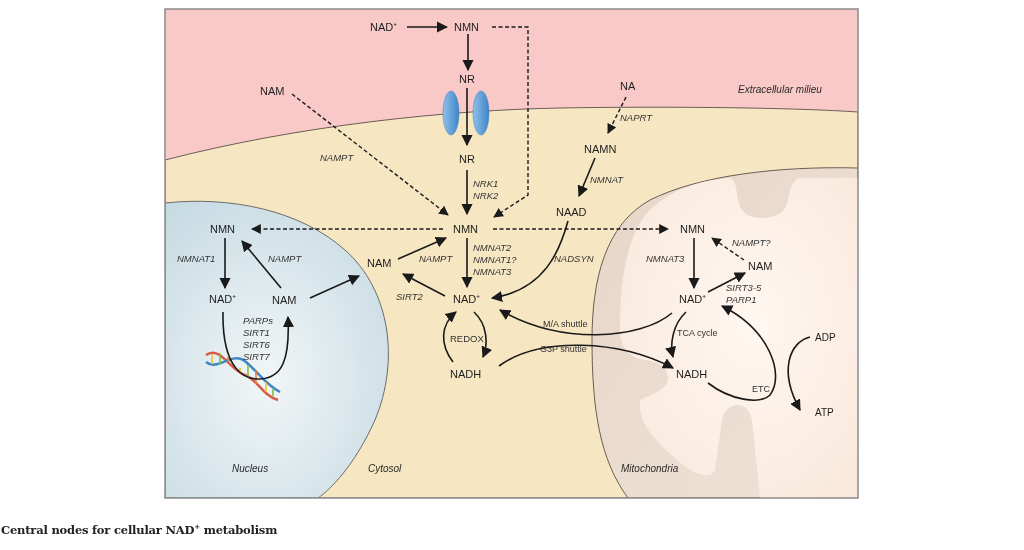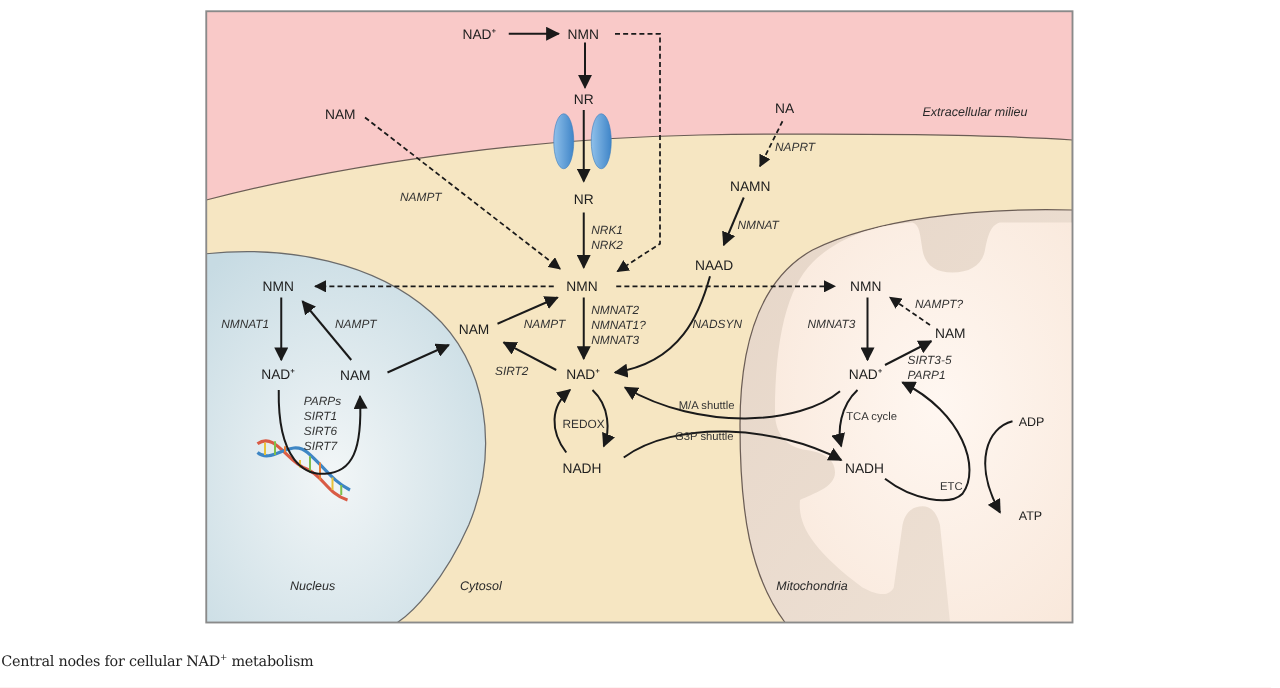--- a/index.html
+++ b/index.html
@@ -4,21 +4,21 @@
 <style>
   html, body { margin:0; padding:0; background:#ffffff; }
   body { width:1024px; height:550px; position:relative; overflow:hidden; font-family:"Liberation Sans", sans-serif; }
   #fig { position:absolute; left:0; top:0; }
   .node { font-family:"Liberation Sans", sans-serif; font-size:11px; fill:#1e1e1e; }
   .enz { font-family:"Liberation Sans", sans-serif; font-size:9.5px; font-style:italic; fill:#333333; }
   .lab { font-family:"Liberation Sans", sans-serif; font-size:9.5px; fill:#333333; }
   .comp { font-family:"Liberation Sans", sans-serif; font-size:10px; font-style:italic; fill:#2a2a2a; }
   .solid { stroke:#1a1a1a; stroke-width:1.6; fill:none; }
   .dash { stroke:#1a1a1a; stroke-width:1.4; fill:none; stroke-dasharray:4 2.5; }
-  #caption { position:absolute; left:1px; top:522px; font-family:"DejaVu Serif", serif; font-weight:normal; font-size:11.5px; color:#222; letter-spacing:-0.2px; }
+  #caption { position:absolute; left:1px; top:522px; font-family:"DejaVu Serif", serif; font-weight:bold; font-size:11.5px; color:#222; letter-spacing:-0.2px; }
   #caption sup { font-size:7px; }
 </style>
 </head>
 <body>
 
 <svg id="fig" width="1024" height="550" viewBox="0 0 1024 550">
   <defs>
     <marker id="ah" viewBox="0 0 10 10" refX="9" refY="5" markerWidth="7" markerHeight="7" orient="auto-start-reverse">
       <path d="M0,0 L10,5 L0,10 z" fill="#1a1a1a"></path>
     </marker>

